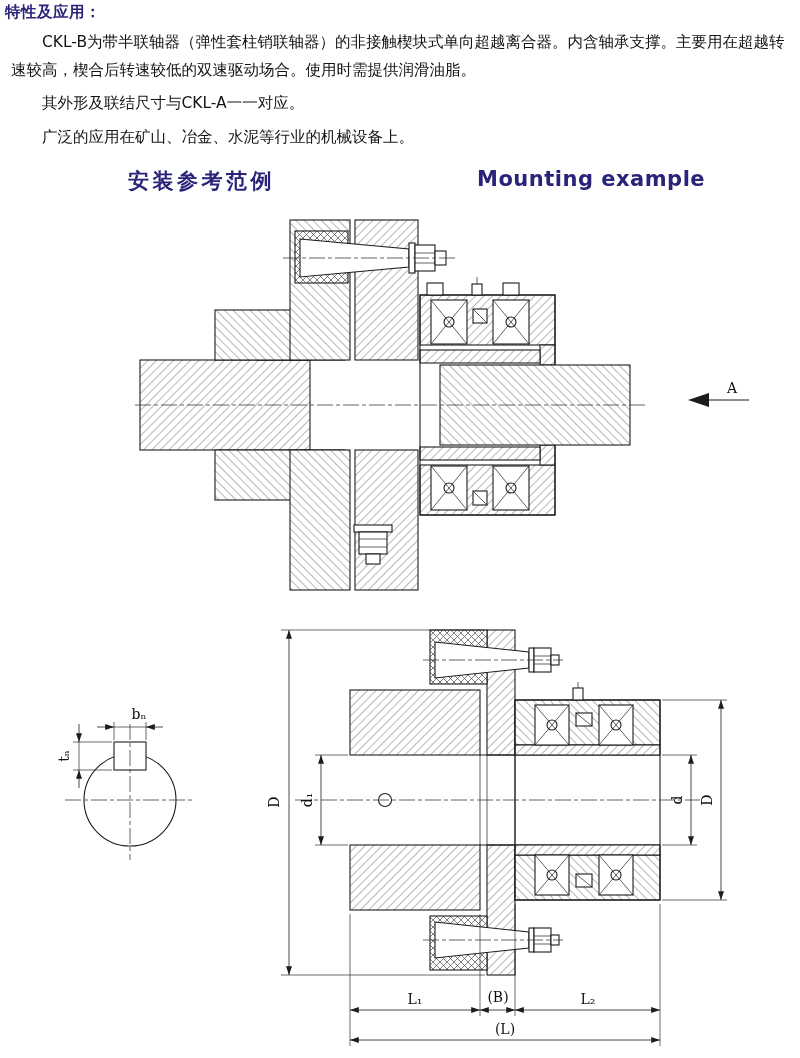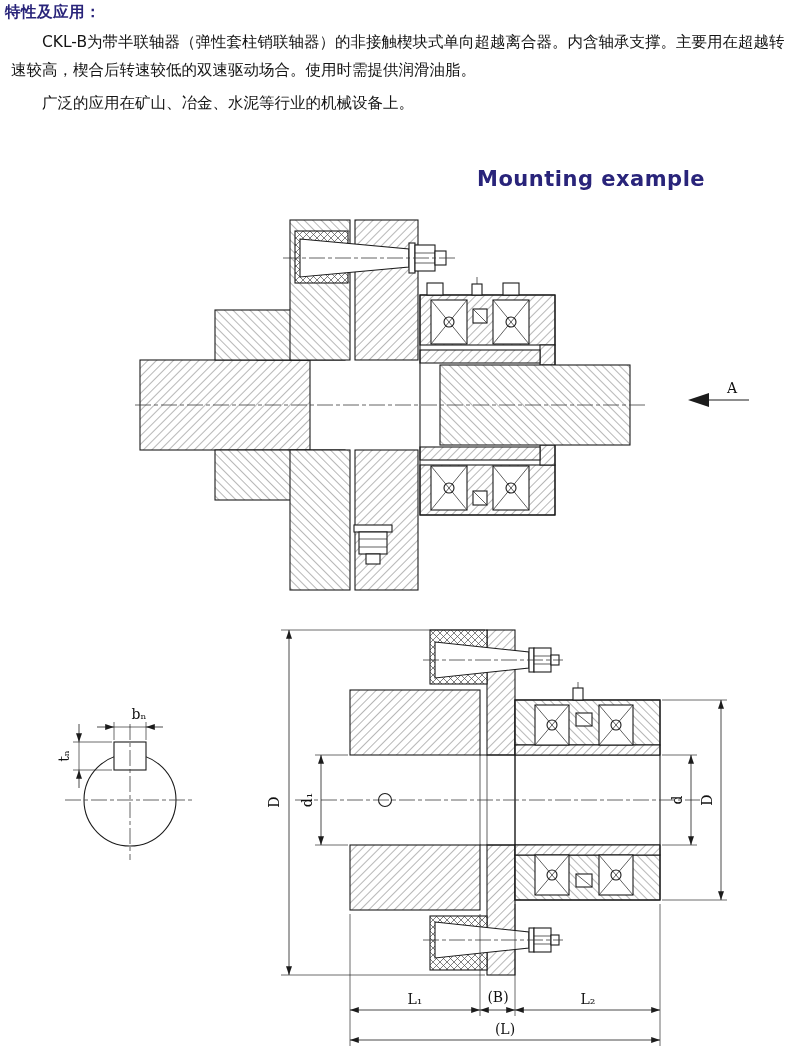--- a/index.html
+++ b/index.html
@@ -37,23 +37,25 @@
   .dimtxt{ font-family:"DejaVu Serif","DejaVu Sans",serif; font-size:14px; fill:#101010; }
 </style>
 </head>
 <body>
 
 <div class="page">
 
   <div class="intro">
     <div class="intro-heading">特性及应用：</div>
     <p class="body">CKL-B为带半联轴器（弹性套柱销联轴器）的非接触楔块式单向超越离合器。内含轴承支撑。主要用在超越转速较高，楔合后转速较低的双速驱动场合。使用时需提供润滑油脂。</p>
+    <p class="body">其外形及联结尺寸与CKL-A一一对应。</p>
     <p class="body">广泛的应用在矿山、冶金、水泥等行业的机械设备上。</p>
   </div>
 
+  <div class="sec-zh">安装参考范例</div>
   <div class="sec-en">Mounting example</div>
 
   <svg class="fig fig-top" width="620" height="400" viewBox="0 0 620 400">
     <defs>
       <pattern id="h1" patternUnits="userSpaceOnUse" width="6" height="6" patternTransform="rotate(45)">
         <rect width="6" height="6" fill="#ffffff"></rect>
         <line x1="0" y1="0" x2="0" y2="6" stroke="#4a4a4a" stroke-width="0.8"></line>
       </pattern>
       <pattern id="h2" patternUnits="userSpaceOnUse" width="6" height="6" patternTransform="rotate(135)">
         <rect width="6" height="6" fill="#ffffff"></rect>

